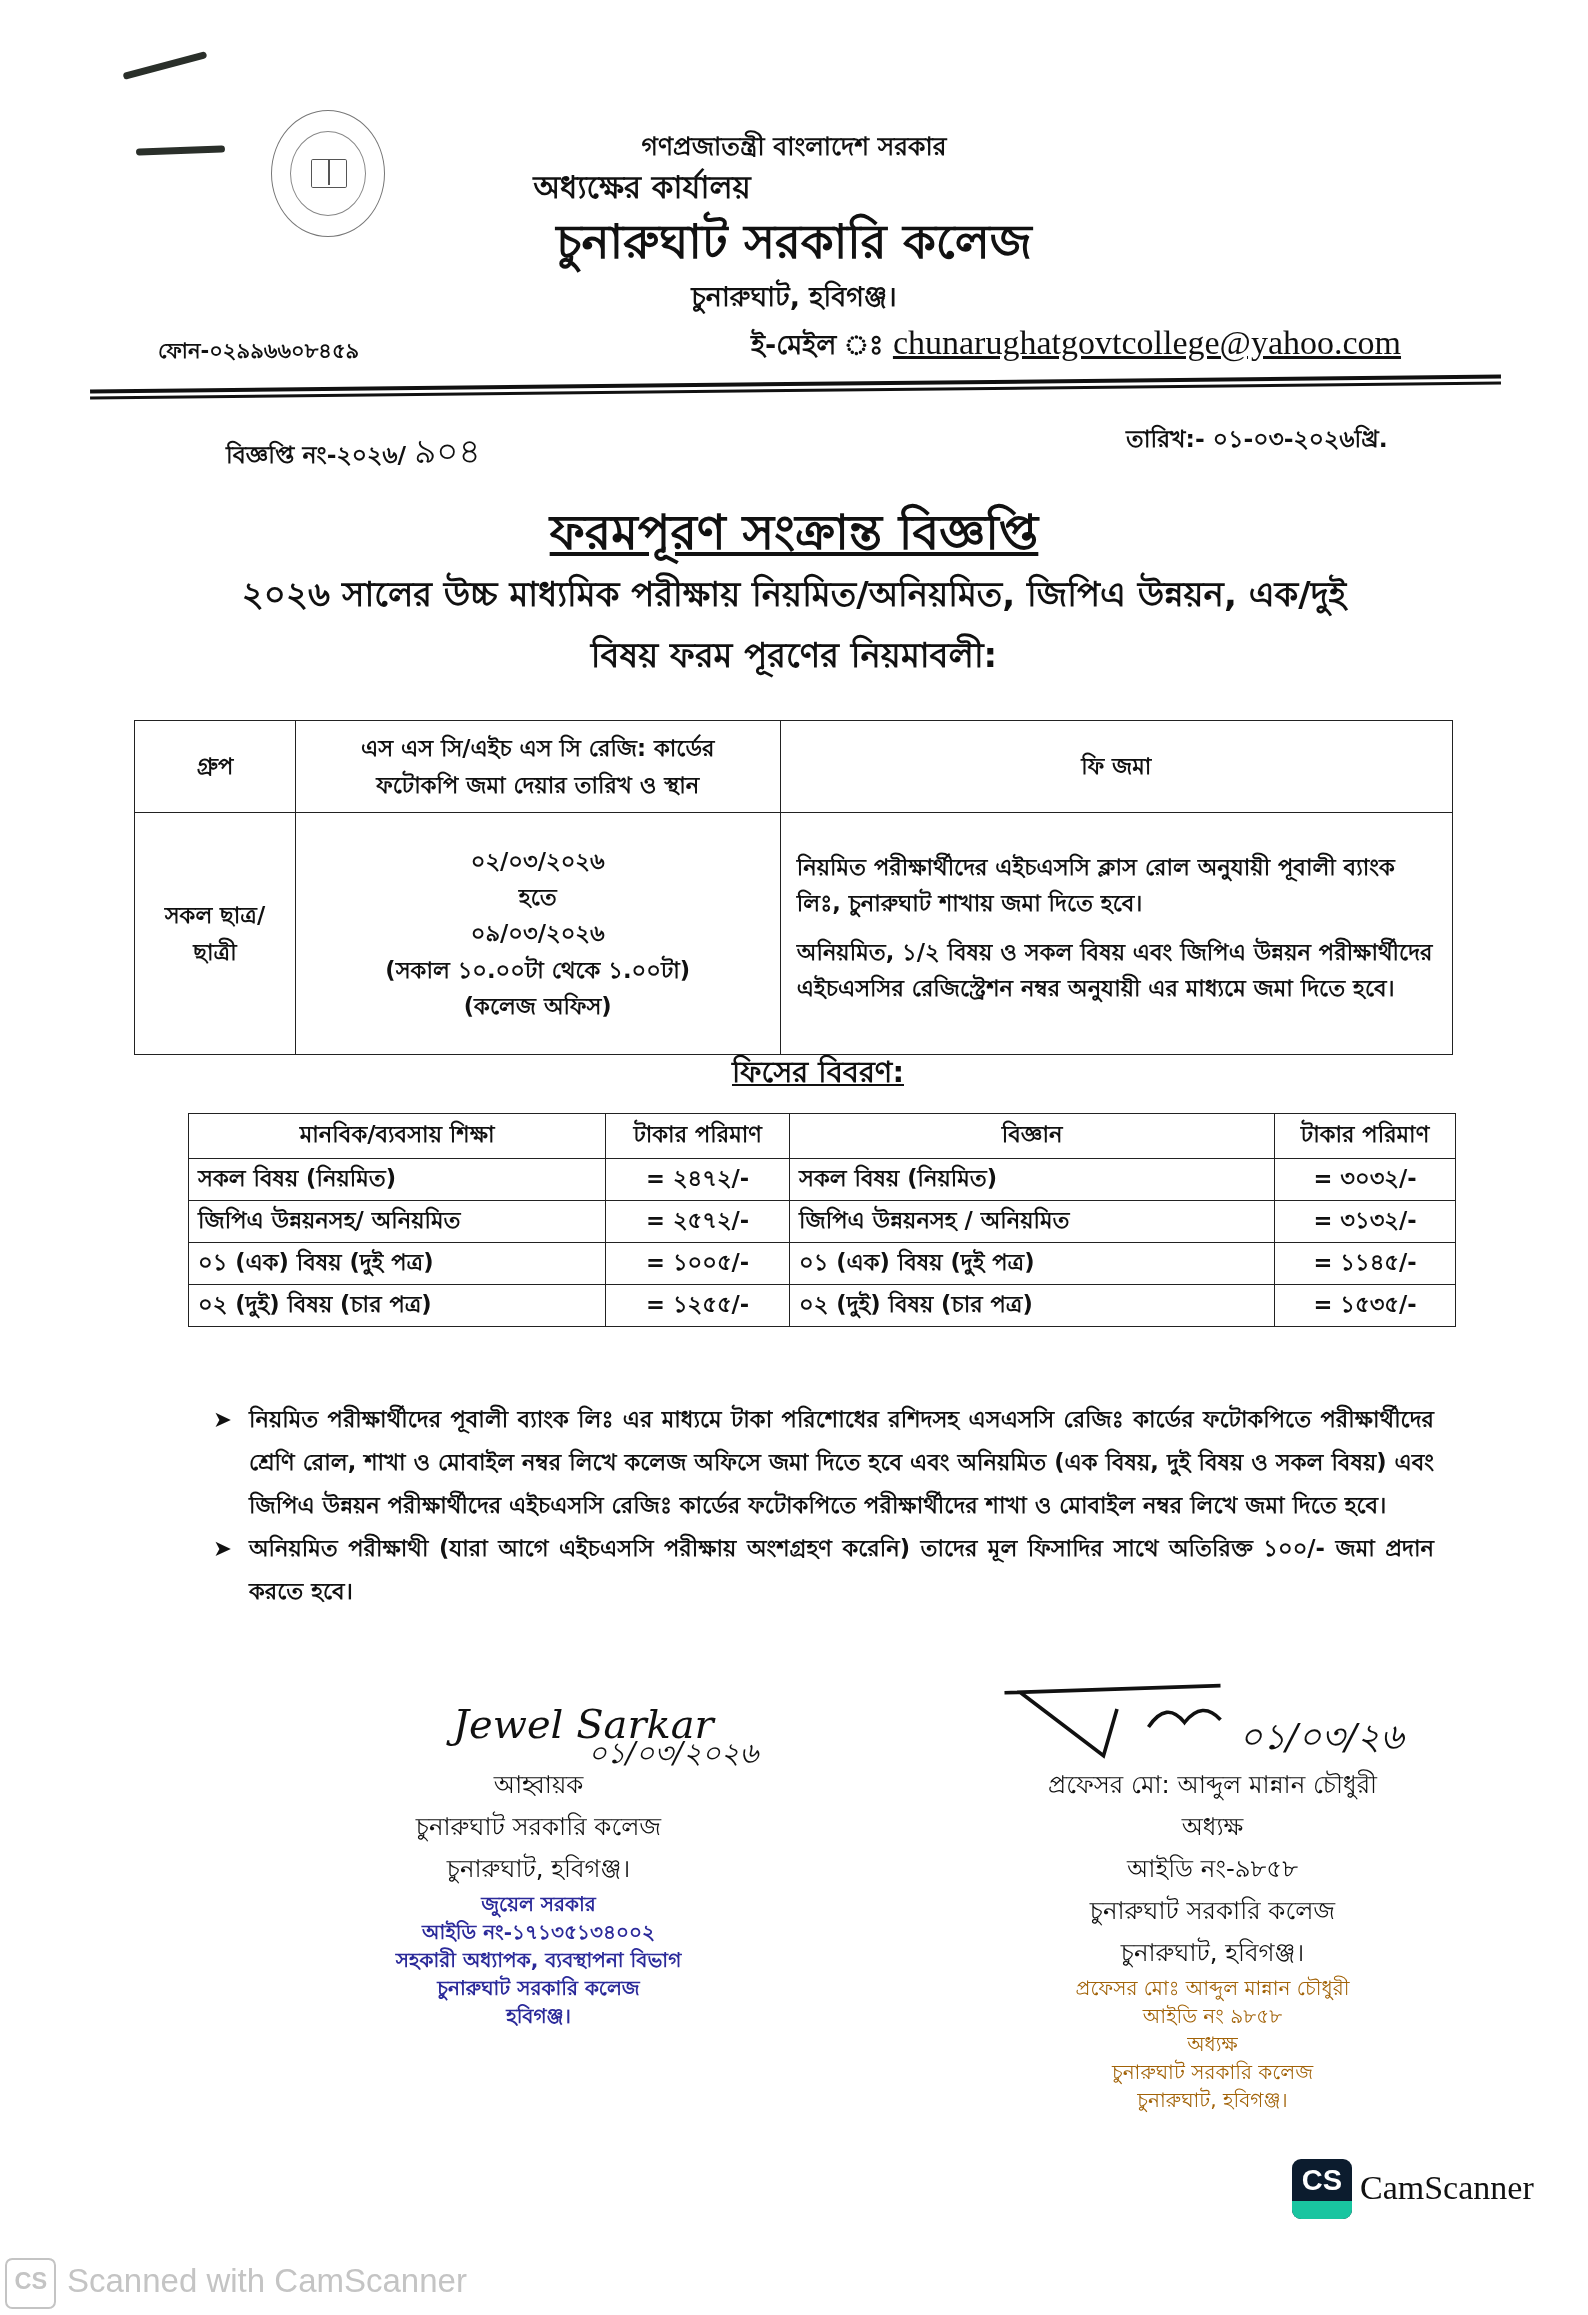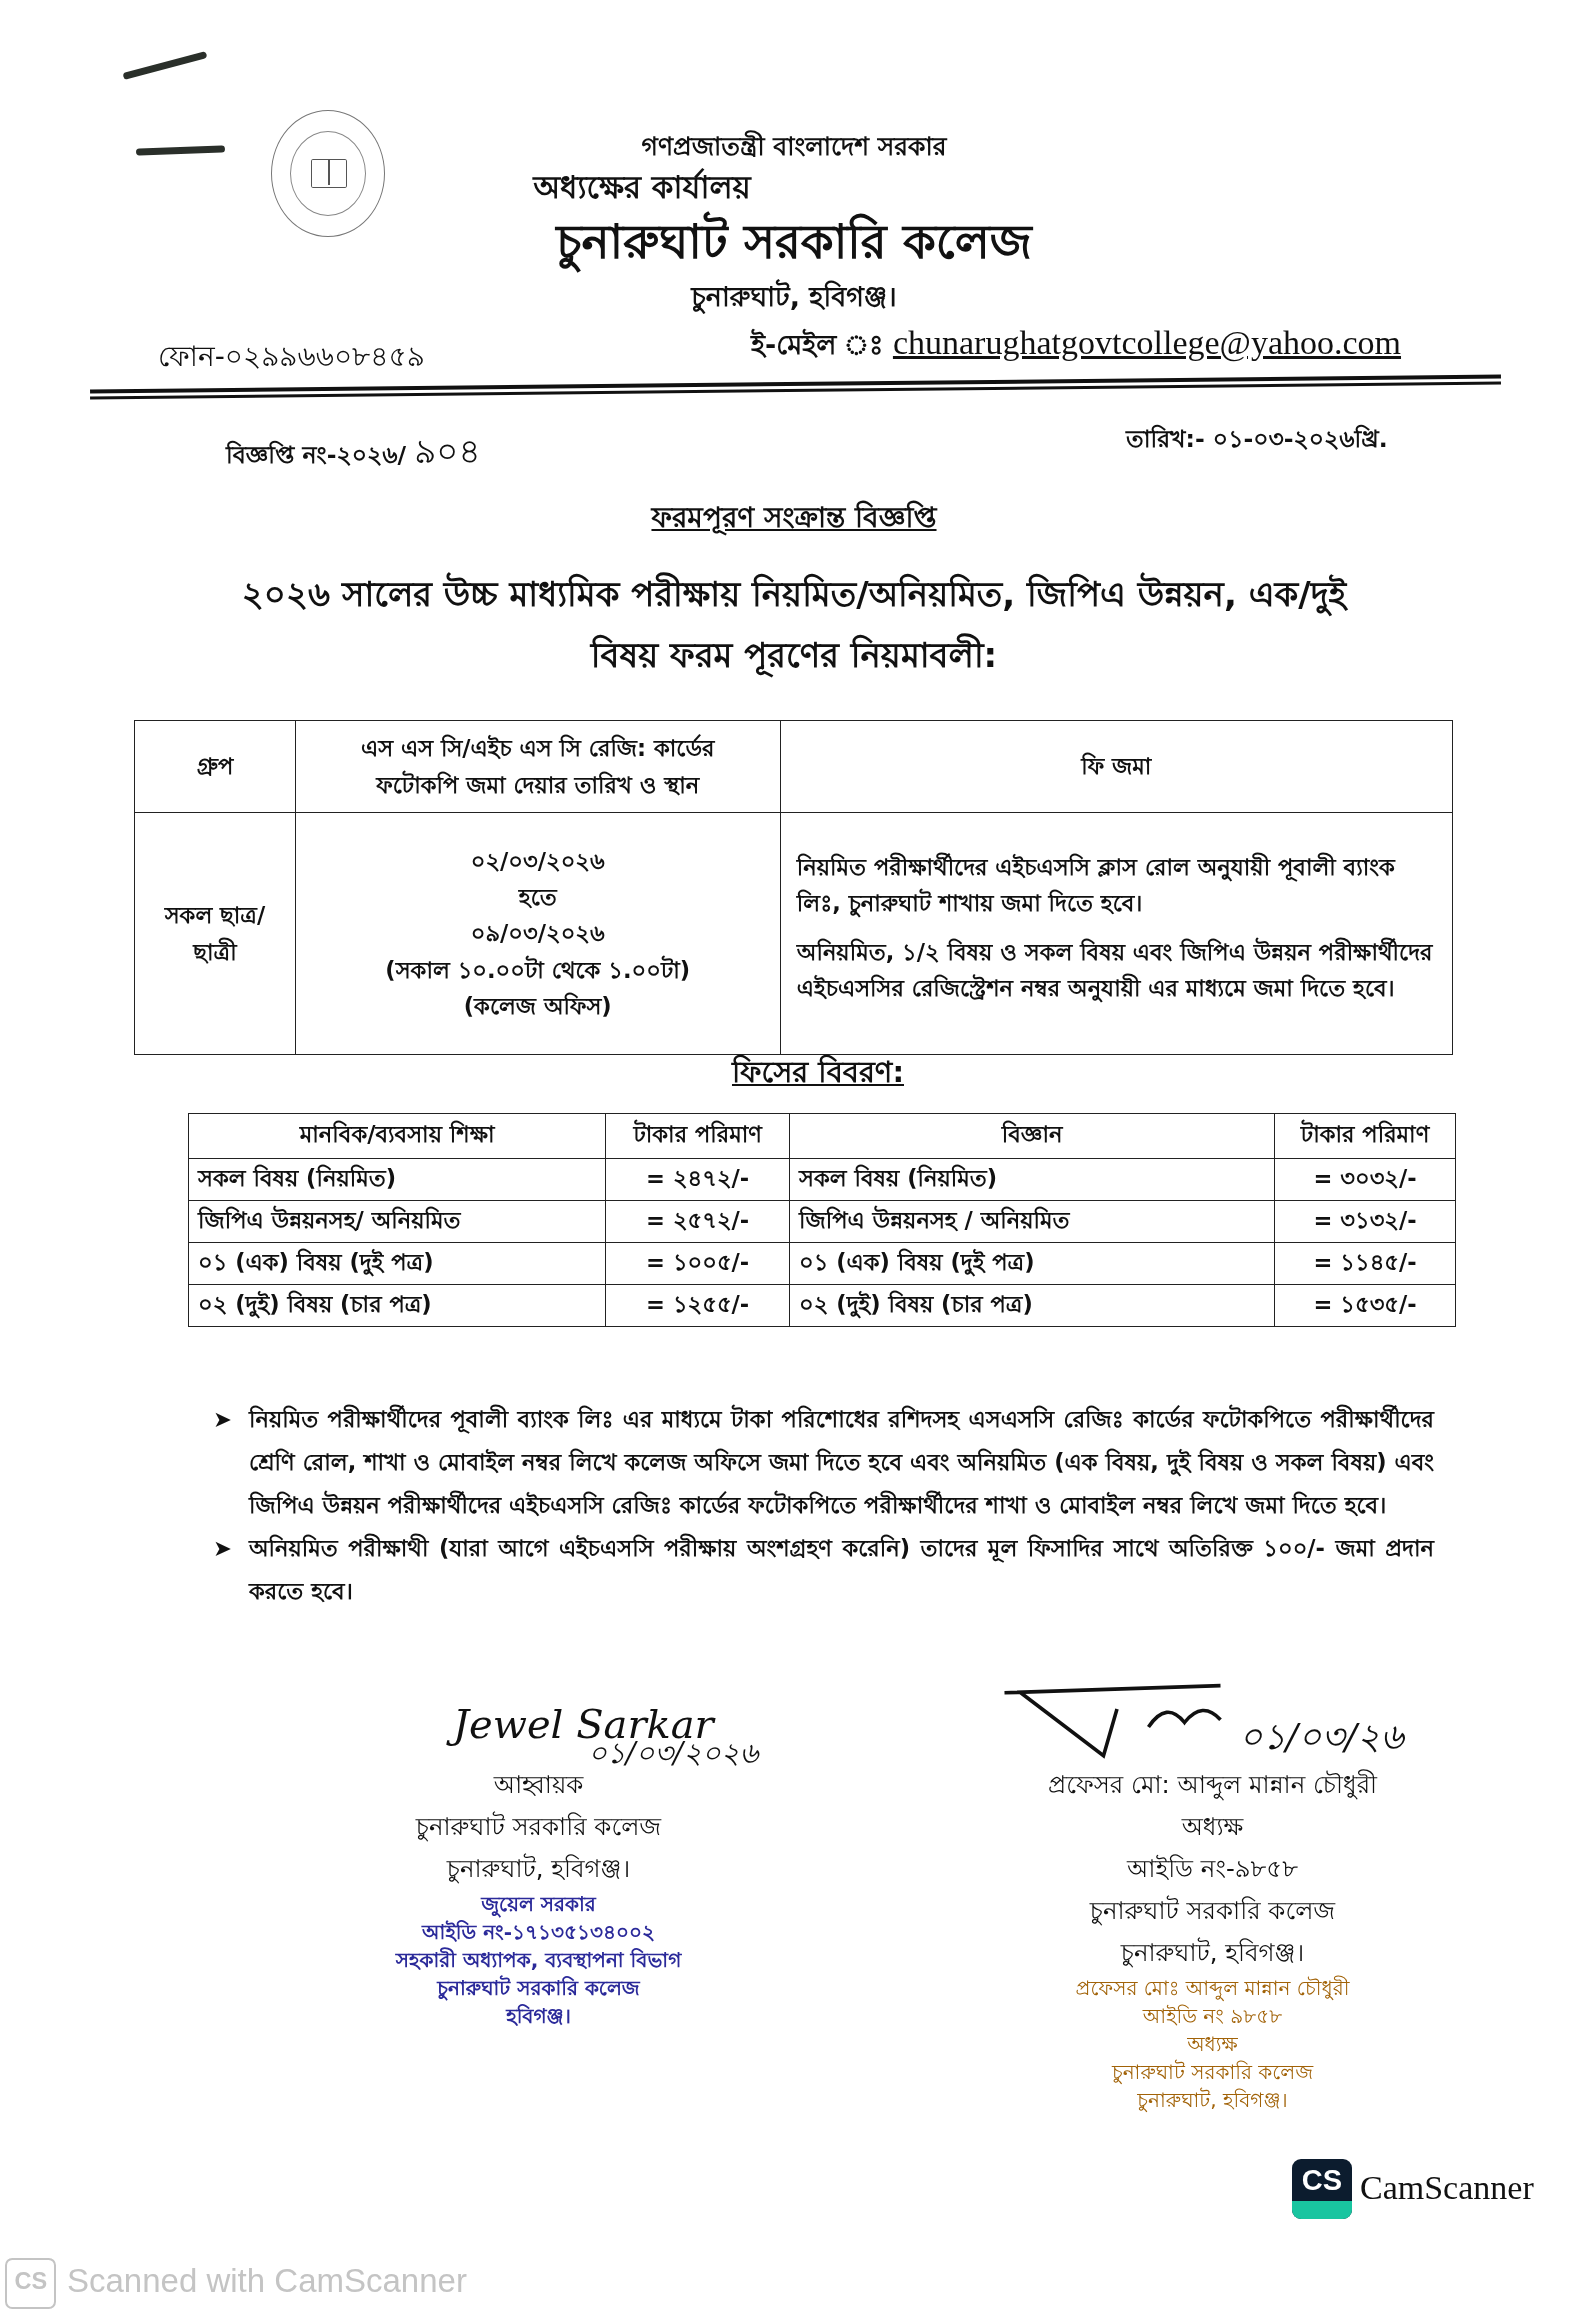--- a/index.html
+++ b/index.html
@@ -9,29 +9,29 @@
   .center { text-align: center; }
   .staple { position: absolute; height: 7.2px; background: #2a2f2a; border-radius: 3.6px; }
   .emblem { position: absolute; left: 271px; top: 110px; width: 114px; height: 127px; border: 1.8px solid #777; border-radius: 50%; }
   .emblem .inner { position: absolute; left: 18px; top: 20px; width: 76px; height: 85px; border: 1.8px solid #888; border-radius: 50%; }
   .emblem .book { position: absolute; left: 20px; top: 27px; width: 36px; height: 29px; border: 1.8px solid #555; border-radius: 1.8px; }
   .emblem .book:after { content: ""; position: absolute; left: 16.3px; top: 0; width: 1.8px; height: 25px; background: #555; }
   .hdr-line1 { top: 127px; left: 0; width: 1588px; font-size: 25px; font-weight: bold; }
   .hdr-line2 { top: 163px; left: 0; width: 1284px; font-size: 31px; font-weight: bold; }
   .hdr-line3 { top: 206px; left: 0; width: 1588px; font-size: 47px; font-weight: bold; }
   .hdr-line4 { top: 276px; left: 0; width: 1588px; font-size: 27px; font-weight: bold; }
-  .phone { top: 335px; left: 158px; font-size: 28px; font-weight: normal; }
+  .phone { top: 335px; left: 158px; font-size: 21px; font-weight: bold; }
   .email-wrap { top: 324px; left: 751px; font-size: 27px; font-weight: bold; }
   .email-wrap .email { font-family: "Liberation Serif", serif; font-weight: normal; font-size: 34px; text-decoration: underline; }
   .sep1 { top: 382px; left: 90px; width: 1411px; height: 3.6px; background: #111; transform: rotate(-0.6deg); }
   .sep2 { top: 389px; left: 90px; width: 1411px; height: 2.7px; background: #111; transform: rotate(-0.6deg); }
   .notice-no { top: 425px; left: 226px; font-size: 23.5px; font-weight: bold; }
   .notice-no .hand { font-family: "DejaVu Serif", serif; font-size: 34px; font-weight: normal; }
   .notice-date { top: 421px; left: 1126px; font-size: 23.5px; font-weight: bold; }
-  .title { top: 496px; left: 0; width: 1588px; font-size: 28px; font-weight: bold; }
+  .title { top: 496px; left: 0; width: 1588px; font-size: 48px; font-weight: bold; }
   .title span { text-decoration: underline; }
   .subtitle1 { top: 568px; left: 0; width: 1588px; font-size: 34px; font-weight: bold; }
   .subtitle2 { top: 629px; left: 0; width: 1588px; font-size: 34px; font-weight: bold; }
 
   table.t1 { position: absolute; left: 134px; top: 697px; width: 1319px; border-collapse: collapse; font-size: 22.6px; font-weight: bold; margin-top: 23px; }
   table.t1 td, table.t1 th { border: 1.8px solid #222; vertical-align: middle; text-align: center; }
   table.t1 th { height: 92px; font-weight: bold; line-height: 1.6; }
   table.t1 td { height: 242px; line-height: 1.6; }
   table.t1 td.fee { text-align: left; padding: 5.4px 16.3px; }
   table.t1 td.fee p { margin-bottom: 12.7px; }

